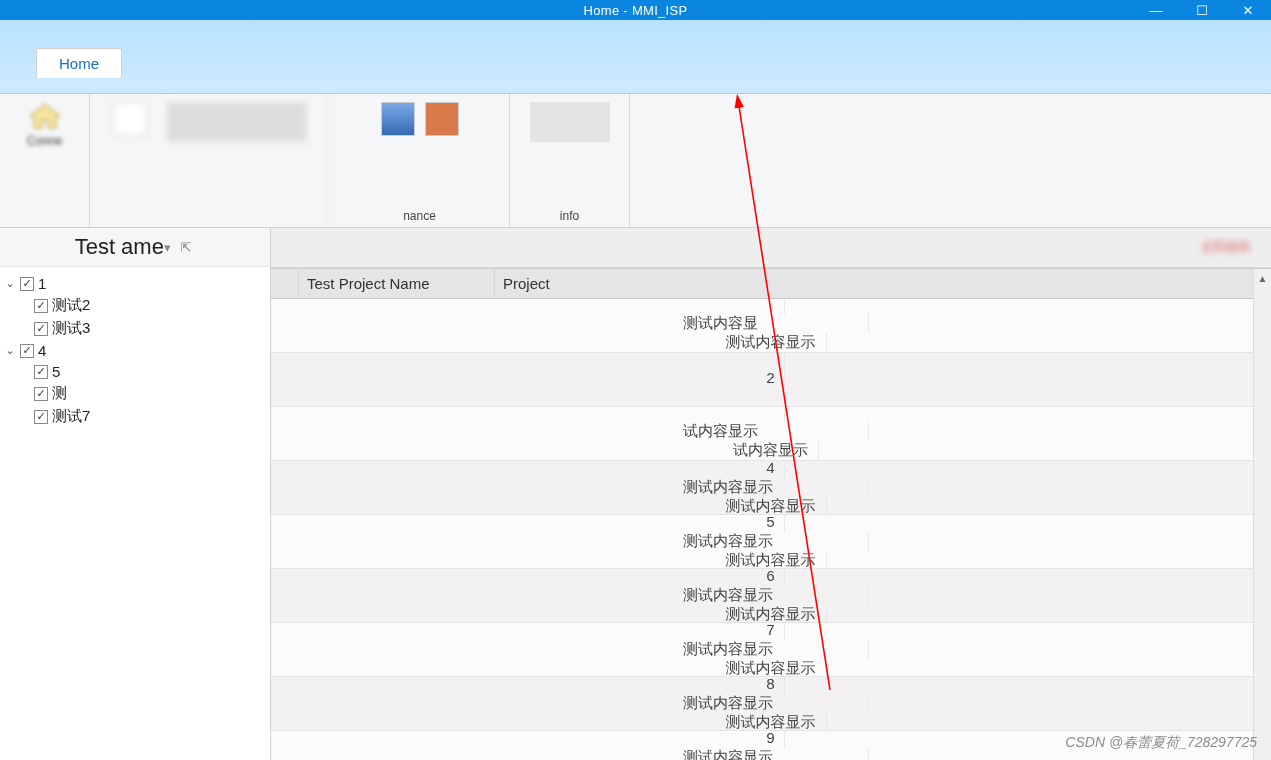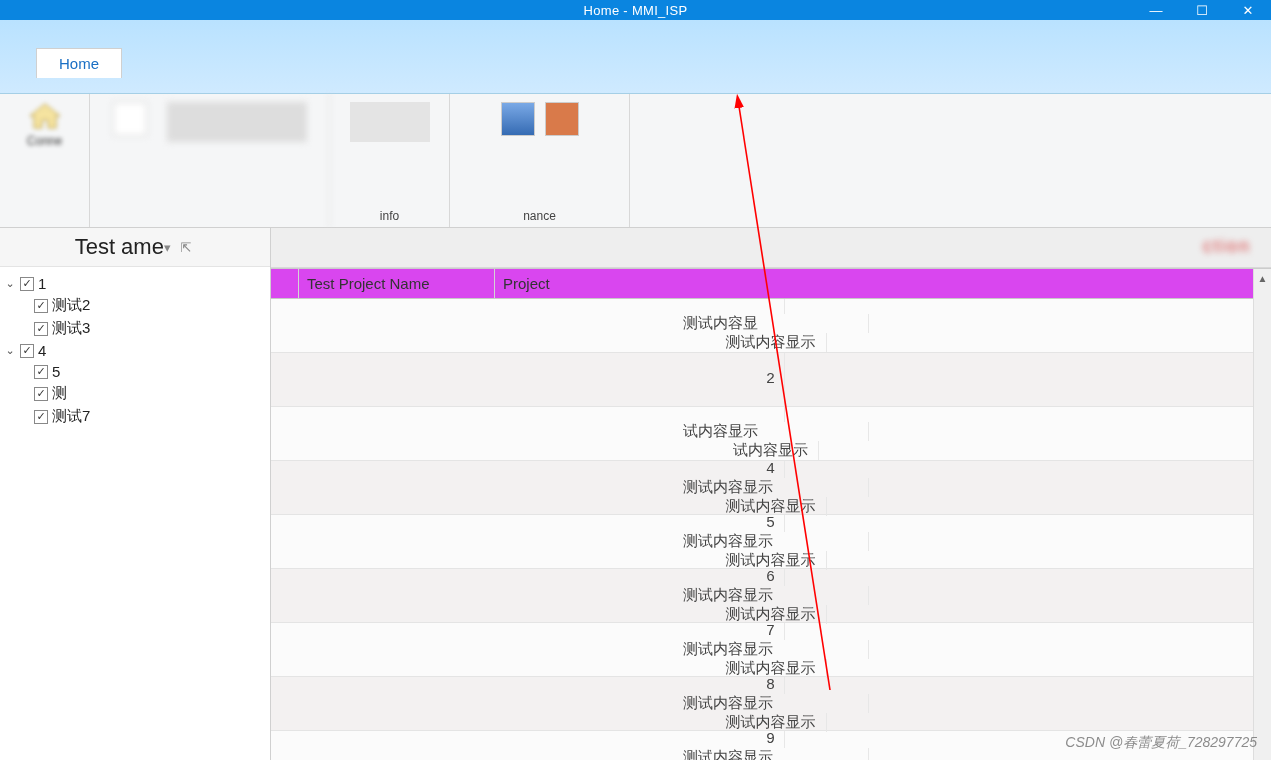--- a/index.html
+++ b/index.html
@@ -30,21 +30,21 @@
 .tree .node { display: flex; align-items: center; gap: 4px; padding: 2px 0; }
 .tree .expander { width: 12px; text-align: center; font-size: 11px; color: #555; user-select: none; }
 .tree .cb { width: 14px; height: 14px; border: 1px solid #888; display: inline-flex; align-items: center; justify-content: center; font-size: 11px; color: #333; }
 .tree .children { margin-left: 30px; }
 
 .content { flex: 1; display: flex; flex-direction: column; position: relative; }
 .status-strip { height: 40px; background: #eee; border-bottom: 1px solid #d8d8d8; position: relative; }
 .status-strip .red-text { position: absolute; right: 20px; top: 8px; color: #d93f3f; font-size: 18px; filter: blur(3px); letter-spacing: 2px; }
 
 .grid-wrap { flex: 1; overflow: hidden; border-top: 1px solid #ccc; position: relative; }
-.grid-header { display: flex; background: #d946ef; border-bottom: 1px solid #c8c8c8; font-family: "Courier New", monospace; font-size: 15px; color: #333; }
+.grid-header { display: flex; background: #e5e5e5; border-bottom: 1px solid #c8c8c8; font-family: "Courier New", monospace; font-size: 15px; color: #333; }
 .grid-header .gh { padding: 6px 8px; border-right: 1px solid #d4d4d4; }
 .gh-check { width: 28px; }
 .gh-name { width: 196px; }
 .gh-detail { flex: 1; }
 .grid-body { }
 .grid-row { display: flex; border-bottom: 1px solid #e4e4e4; height: 54px; align-items: center; font-size: 15px; color: #434343; background: #fbfbfb; flex-direction: column; }
 .grid-row:nth-child(even) { background: #f3f1f1; }
 .grid-row .cell { padding: 0 10px; border-right: 1px solid #e7e7e7; height: 100%; display: flex; align-items: center; }
 .cell-num { width: 28px; justify-content: center; font-family: "Courier New", monospace; }
 .cell-name { width: 196px; }
@@ -81,30 +81,30 @@
     </div>
     <div class="group-label">&nbsp;</div>
   </div>
   <div class="ribbon-group blurred" style="width:240px;">
     <div style="display:flex; gap:20px; align-items:flex-start;">
       <div class="icon-box" style="background:#fff;"></div>
       <div style="width:140px;height:40px;background:#ddd;"></div>
     </div>
     <div class="group-label">&nbsp;</div>
   </div>
-  <div class="ribbon-group" style="width:120px;">
-    <div class="blurred" style="width:80px;height:40px;background:#e4e4e4;"></div>
-    <div class="group-label">info</div>
-  </div>
   <div class="ribbon-group" style="width:180px;">
     <div class="blurred" style="display:flex;gap:10px;">
       <div class="icon-box" style="background:linear-gradient(#7aa9e6,#356bb3);"></div>
       <div class="icon-box" style="background:#d97a4a;"></div>
     </div>
     <div class="group-label">nance</div>
+  </div>
+  <div class="ribbon-group" style="width:120px;">
+    <div class="blurred" style="width:80px;height:40px;background:#e4e4e4;"></div>
+    <div class="group-label">info</div>
   </div>
 </div>
 
 <div class="main">
 
   <div class="sidebar">
     <div class="sidebar-header">
       <span class="title">Test    ame</span>
       <div class="tools">
         <span>▾</span>

